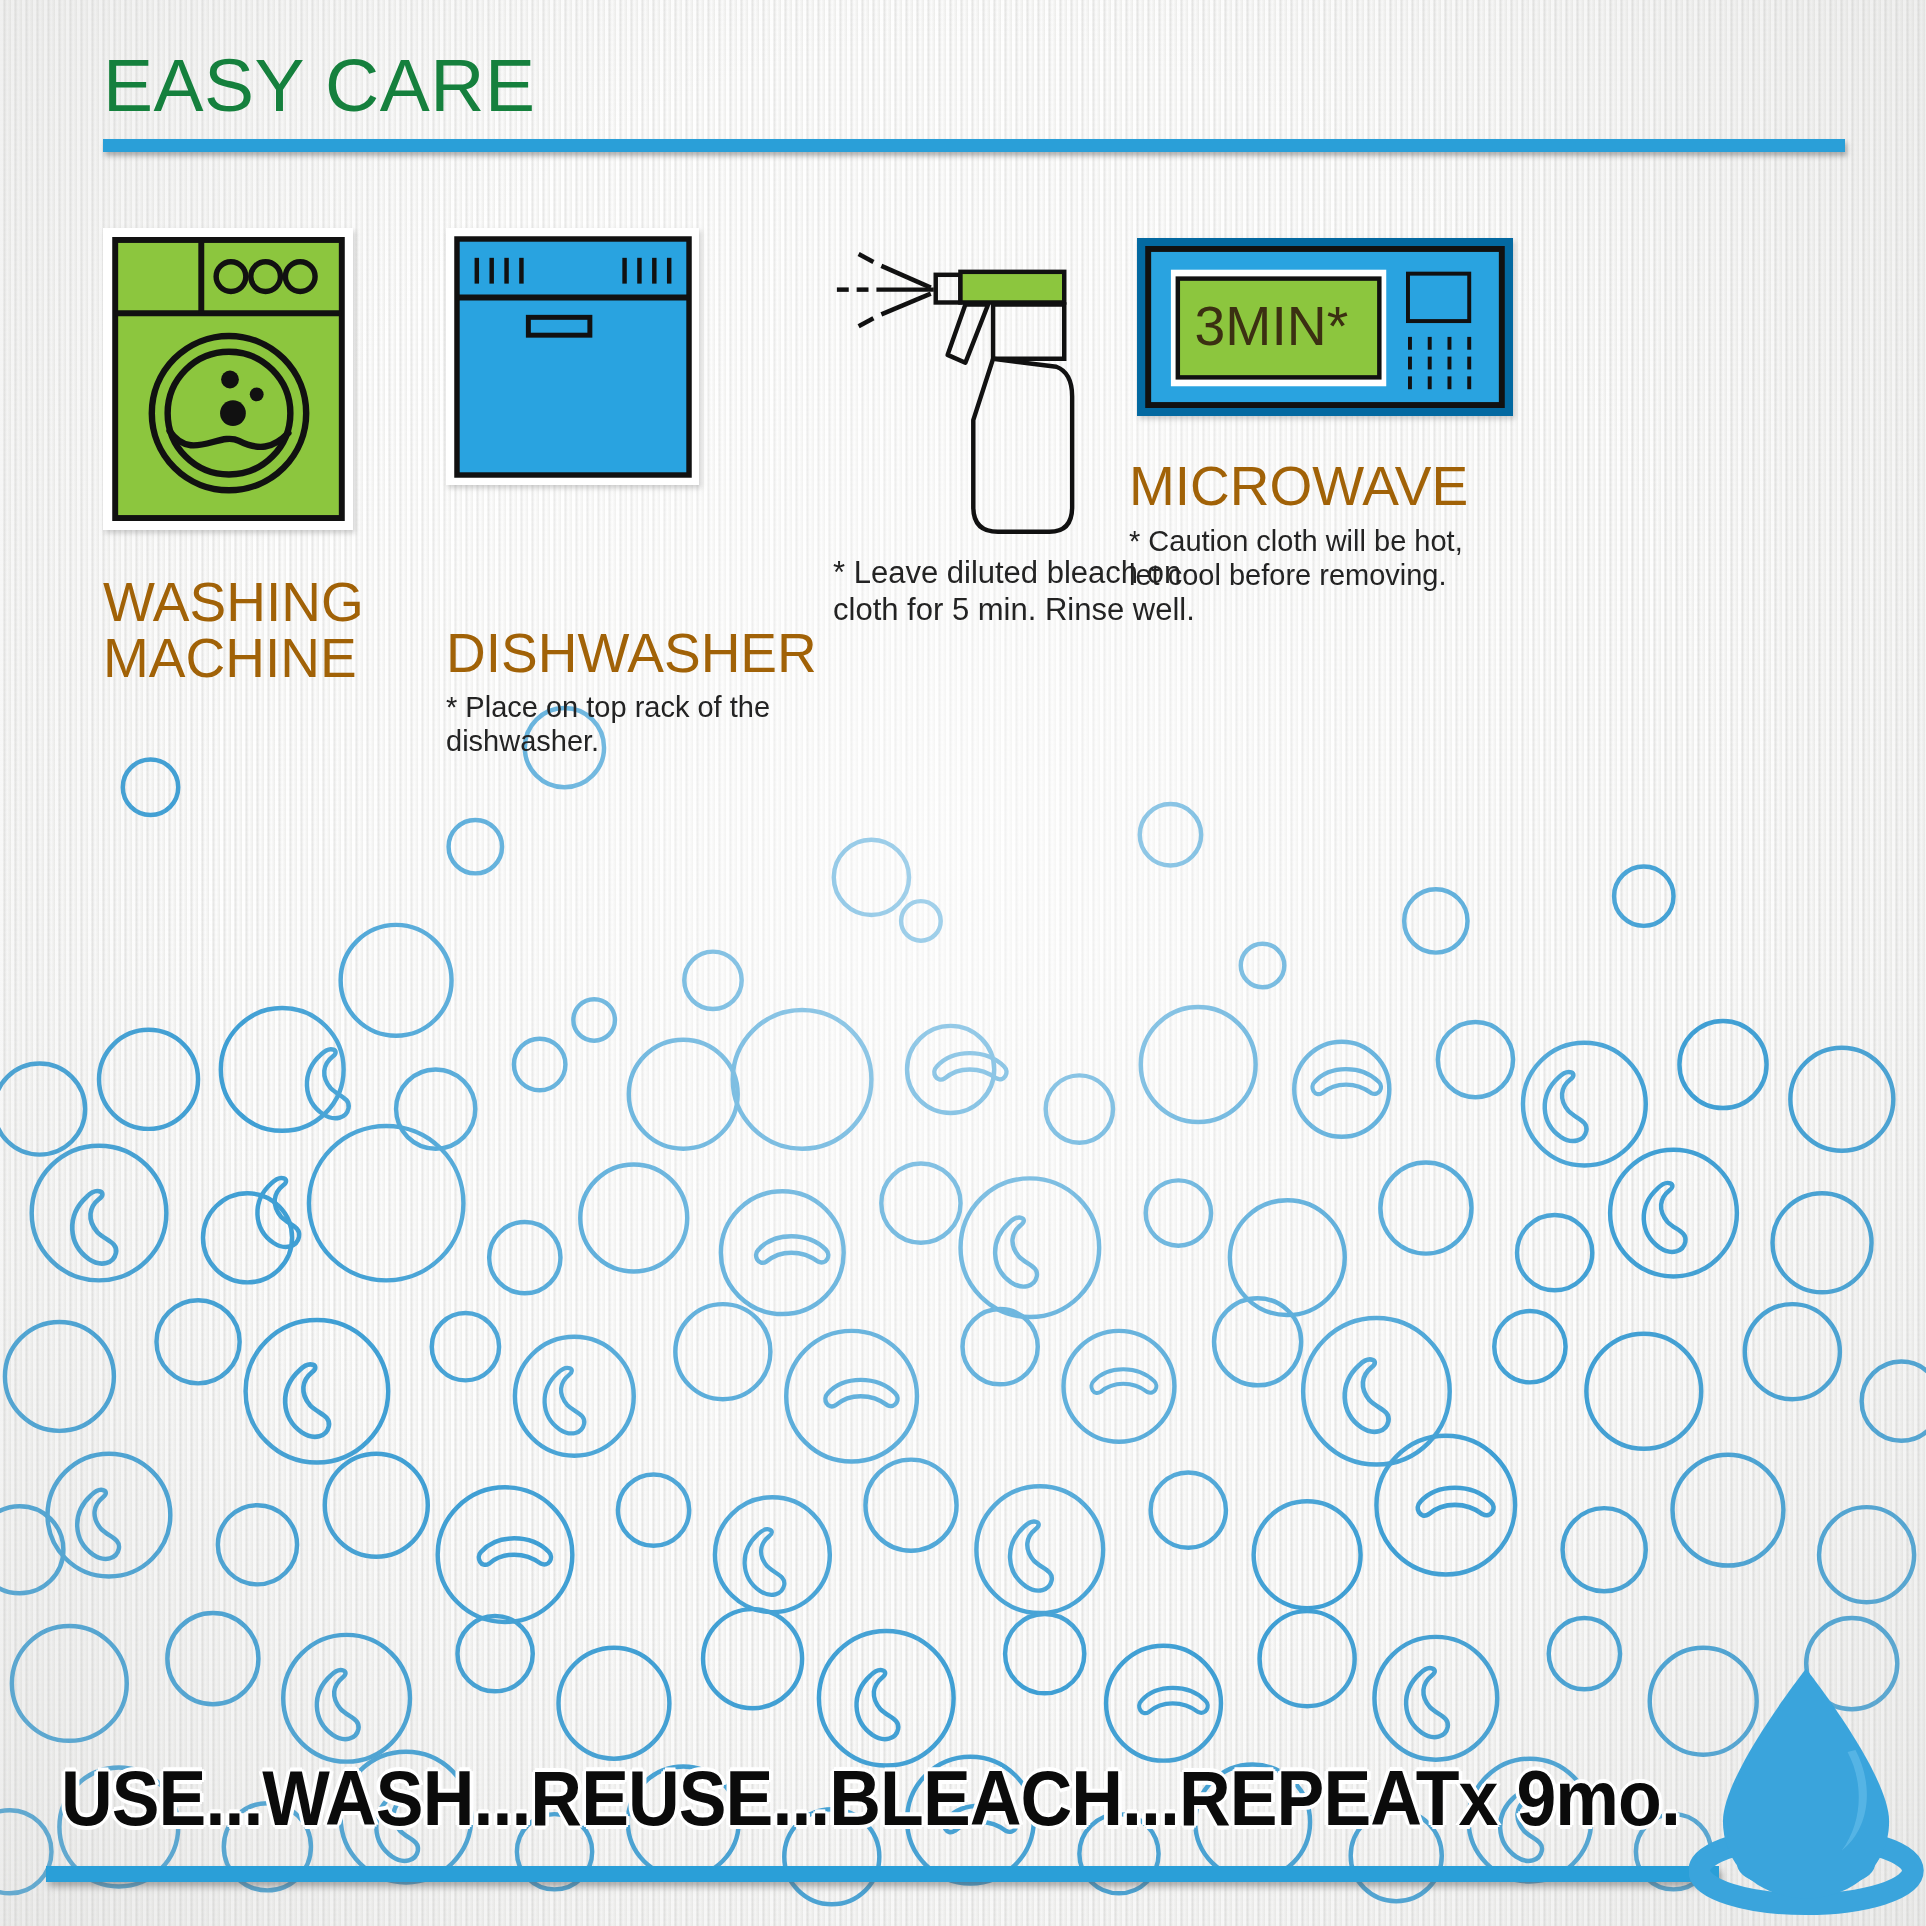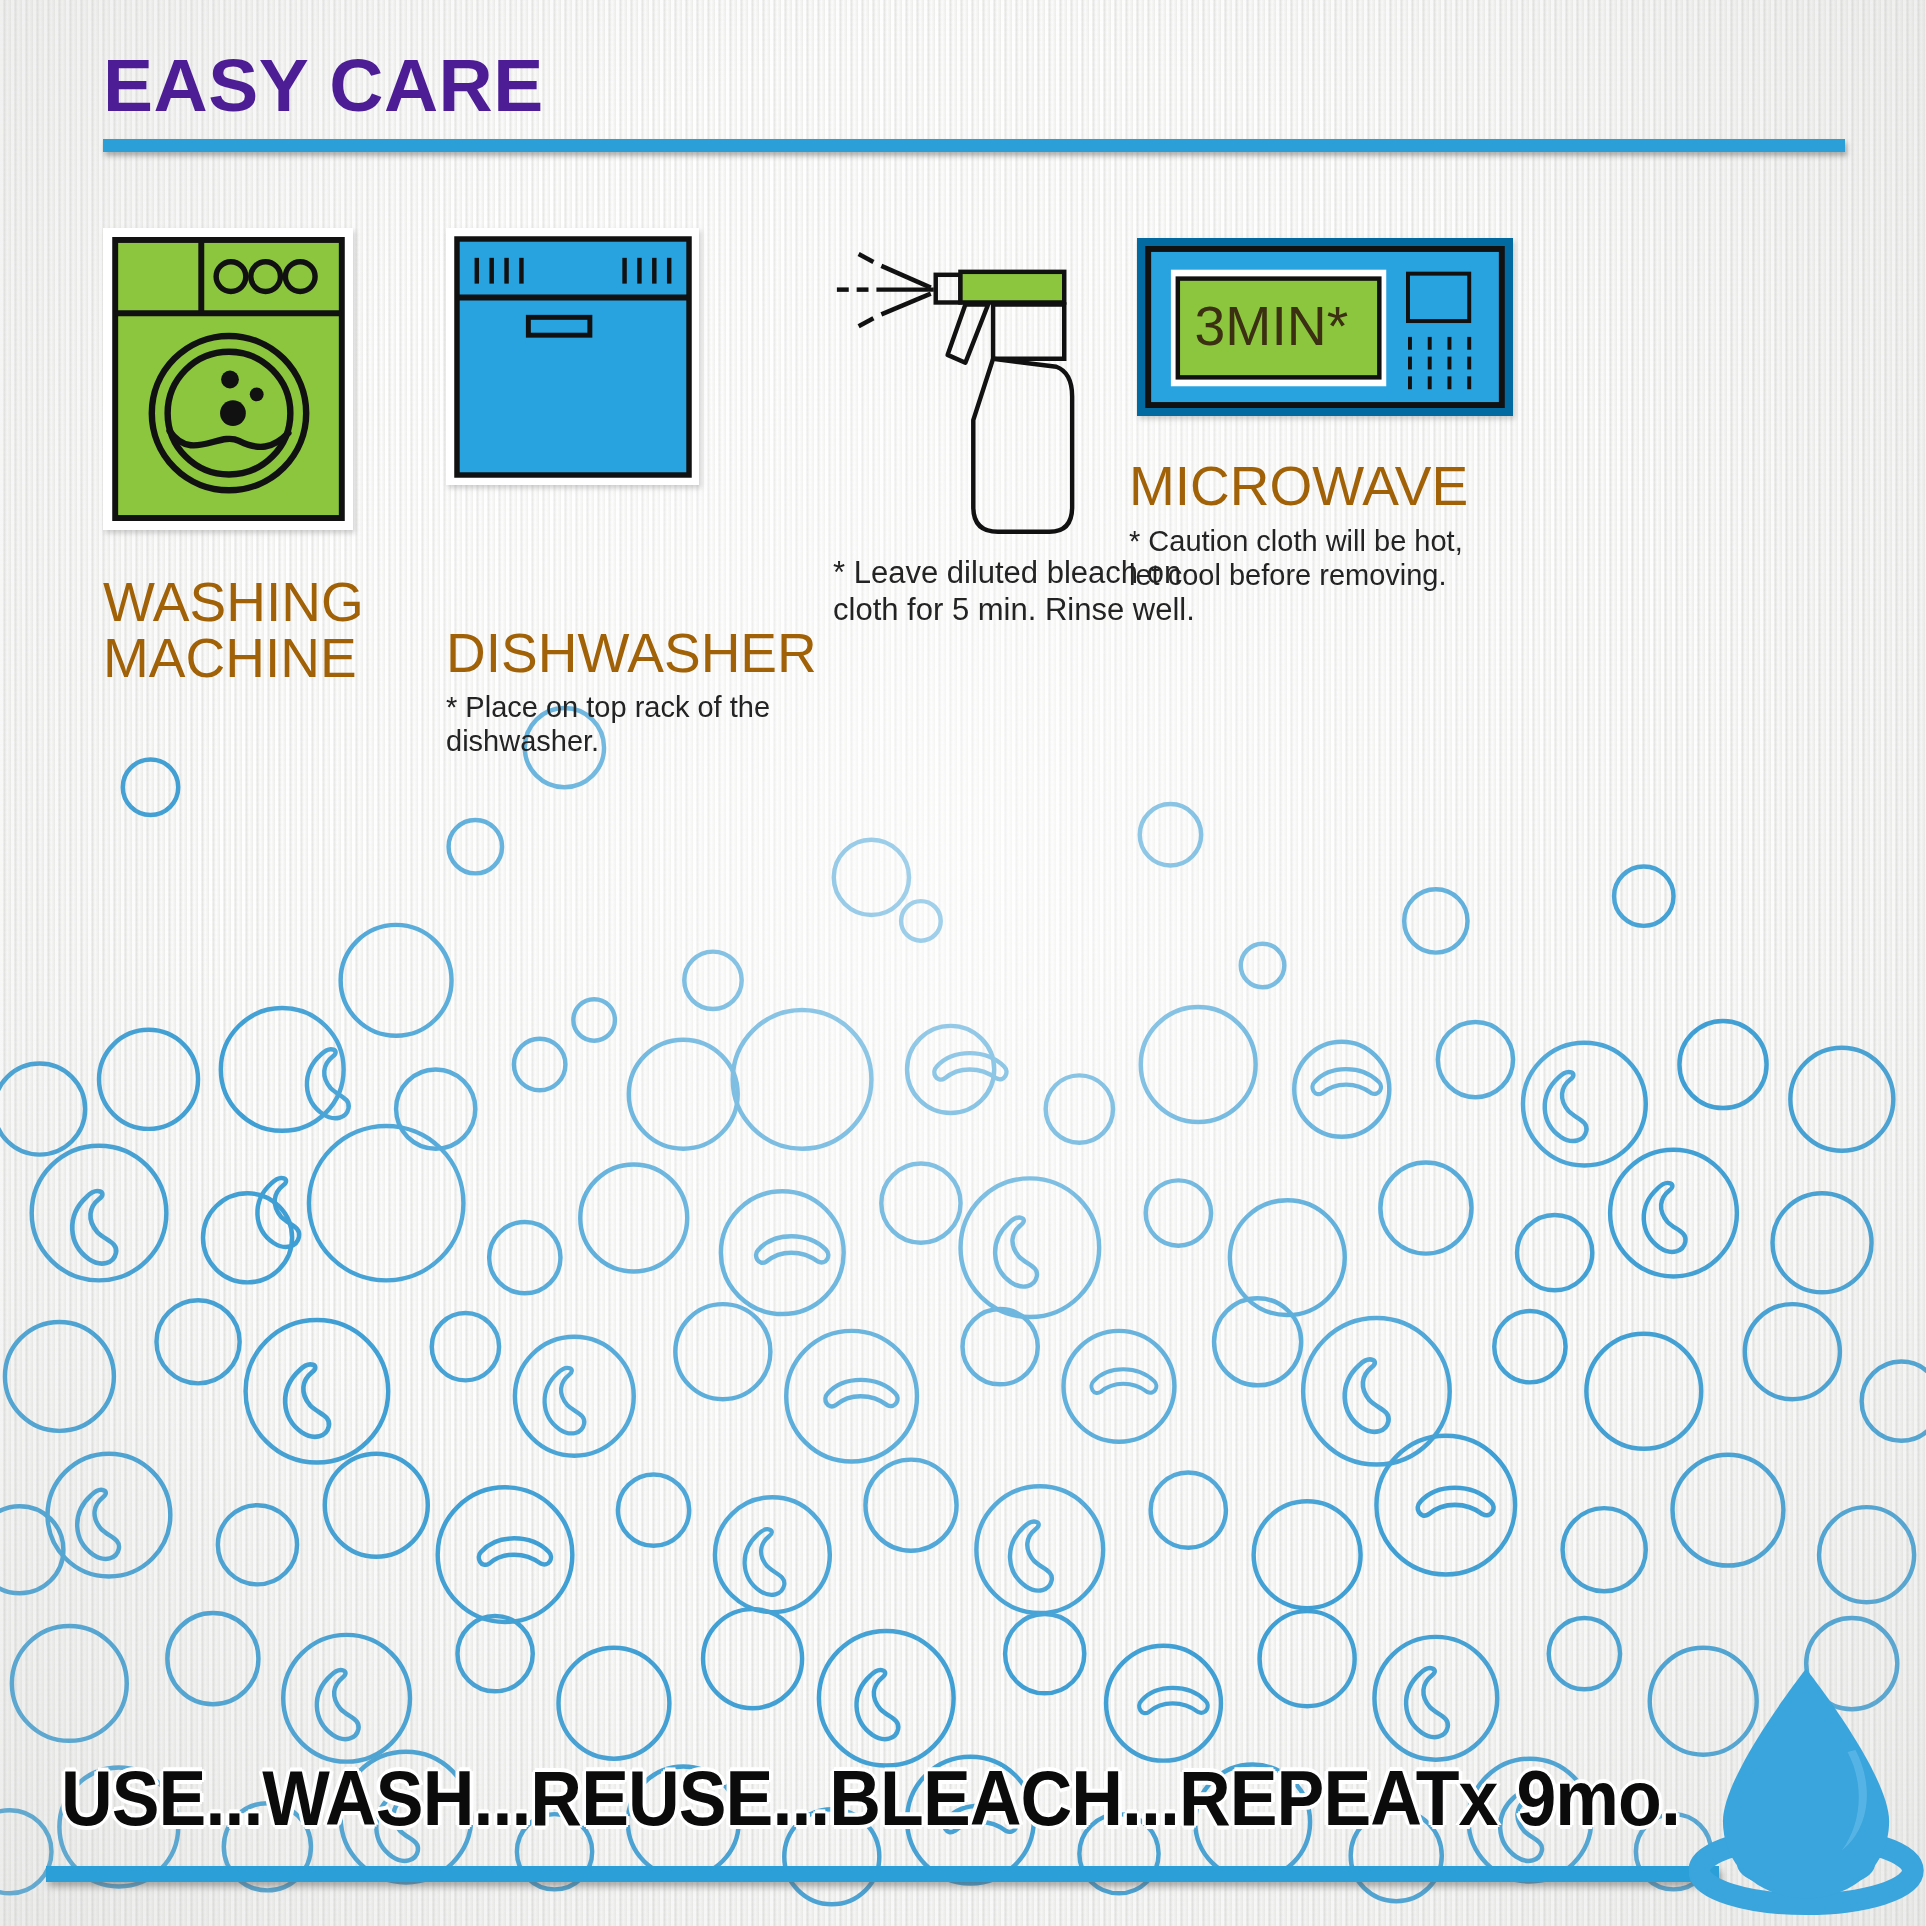--- a/index.html
+++ b/index.html
@@ -53,22 +53,22 @@
   
   #header {
     position: absolute;
     left: 103px;
     top: 48px;
     width: 1742px;
   }
   #page-title {
     font-size: 75px;
     letter-spacing: 0.5px;
-    color: #4c1d95;
-    font-weight: 700;
+    color: #15803d;
+    font-weight: 400;
     line-height: 1.0;
     white-space: nowrap;
   }
   #title-rule {
     margin-top: 16px;
     width: 1742px;
     height: 13px;
     background: #2a9fd8;
     box-shadow: 2px 4px 5px rgba(90,90,90,0.45);
   }

